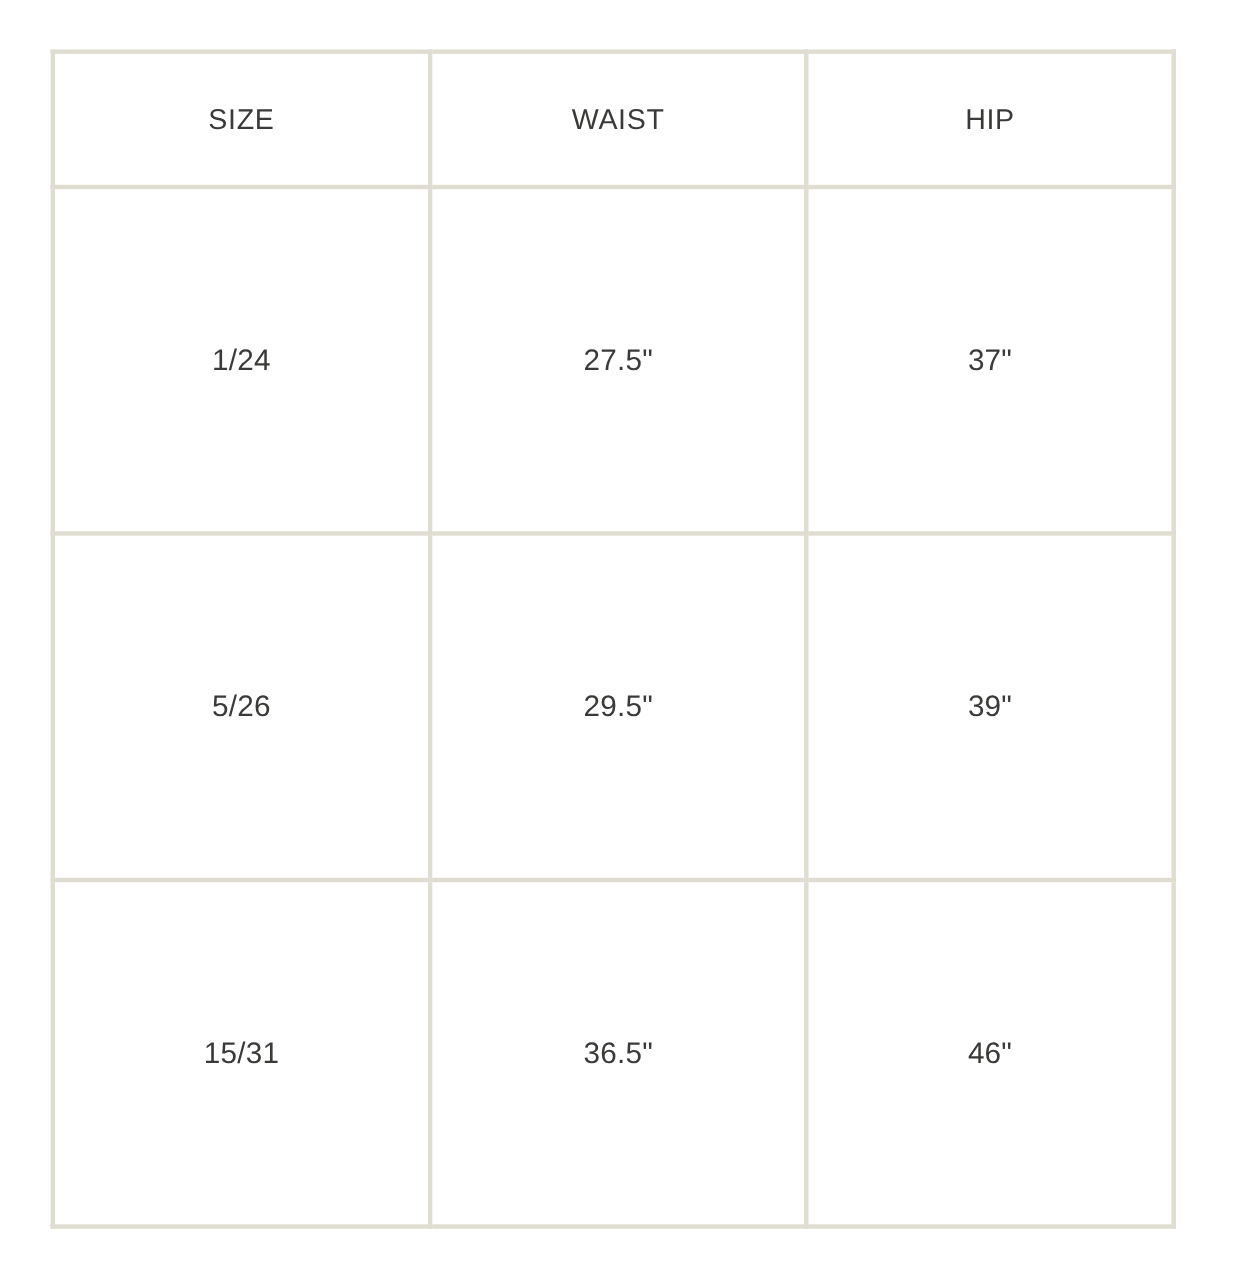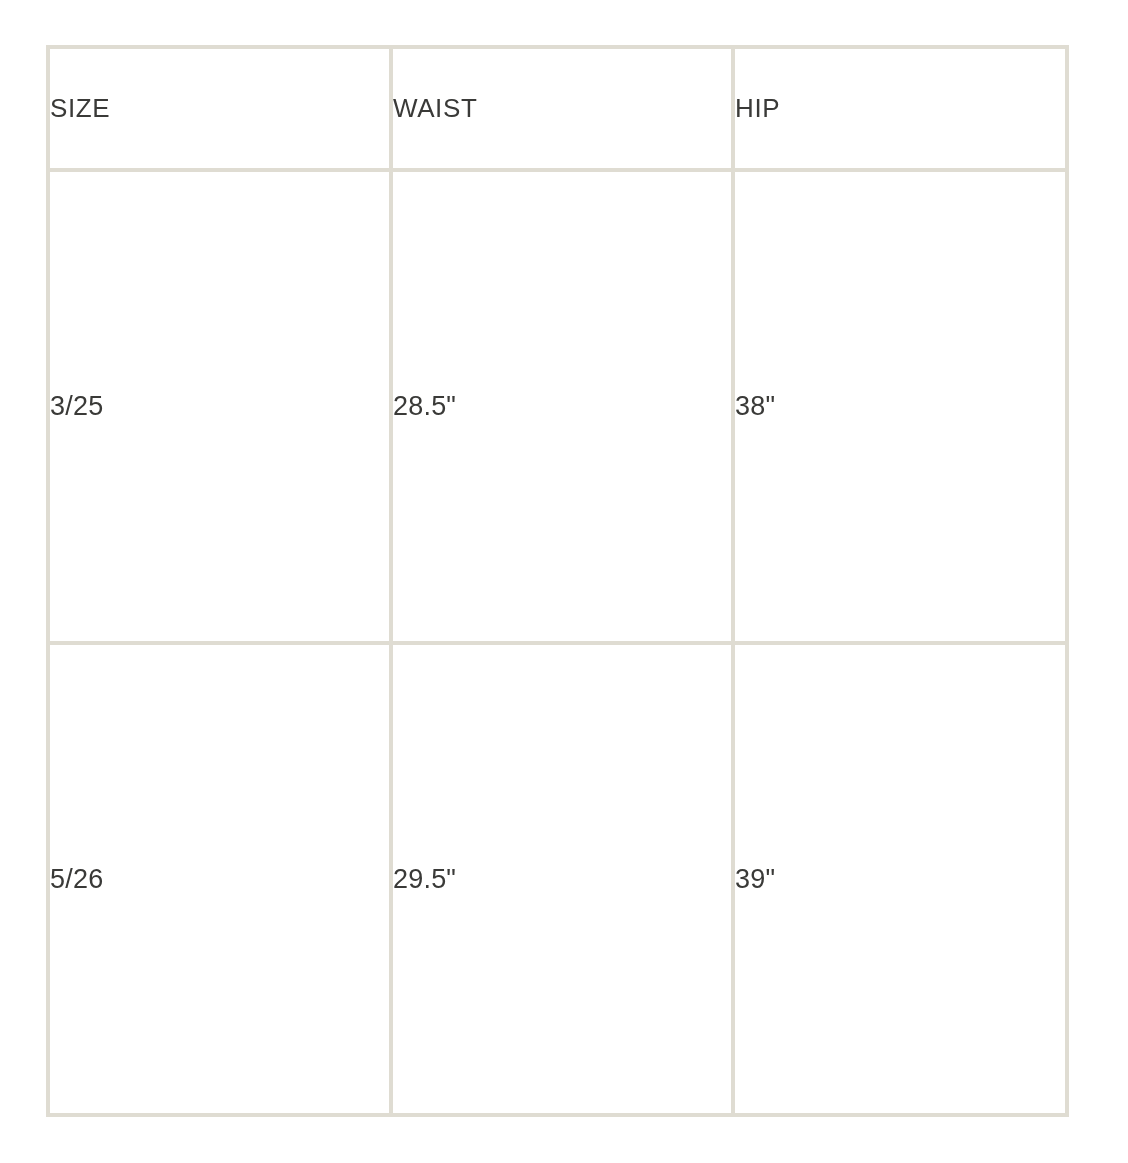--- a/index.html
+++ b/index.html
@@ -33,21 +33,21 @@
 
   .size-chart col.col-size  { width: 343px; }
   .size-chart col.col-waist { width: 342px; }
   .size-chart col.col-hip   { width: 334px; }
 
   .size-chart th,
   .size-chart td {
     border: 4px solid #dfdcd2;
     padding: 0;
     height: 119px;
-    text-align: left;
+    text-align: center;
     vertical-align: middle;
     color: #3a3a38;
     background: #ffffff;
     font-weight: 400;
     line-height: 1.2;
   }
 
   .size-chart th {
     font-size: 26px;
     letter-spacing: 0.6px;
@@ -86,36 +86,47 @@
         </th>
         <th>
           <span class="cell-inner">HIP</span>
         </th>
       </tr>
     </thead>
 
     <tbody>
       <tr>
         <td>
-          <span class="cell-inner">3/25</span>
+          <span class="cell-inner">1/24</span>
         </td>
         <td>
-          <span class="cell-inner">28.5"</span>
+          <span class="cell-inner">27.5"</span>
         </td>
         <td>
-          <span class="cell-inner">38"</span>
+          <span class="cell-inner">37"</span>
         </td>
       </tr>
       <tr>
         <td>
           <span class="cell-inner">5/26</span>
         </td>
         <td>
           <span class="cell-inner">29.5"</span>
         </td>
         <td>
           <span class="cell-inner">39"</span>
         </td>
       </tr>
+      <tr>
+        <td>
+          <span class="cell-inner">15/31</span>
+        </td>
+        <td>
+          <span class="cell-inner">36.5"</span>
+        </td>
+        <td>
+          <span class="cell-inner">46"</span>
+        </td>
+      </tr>
     </tbody>
   </table>
 
 </div>
 
 </body></html>

